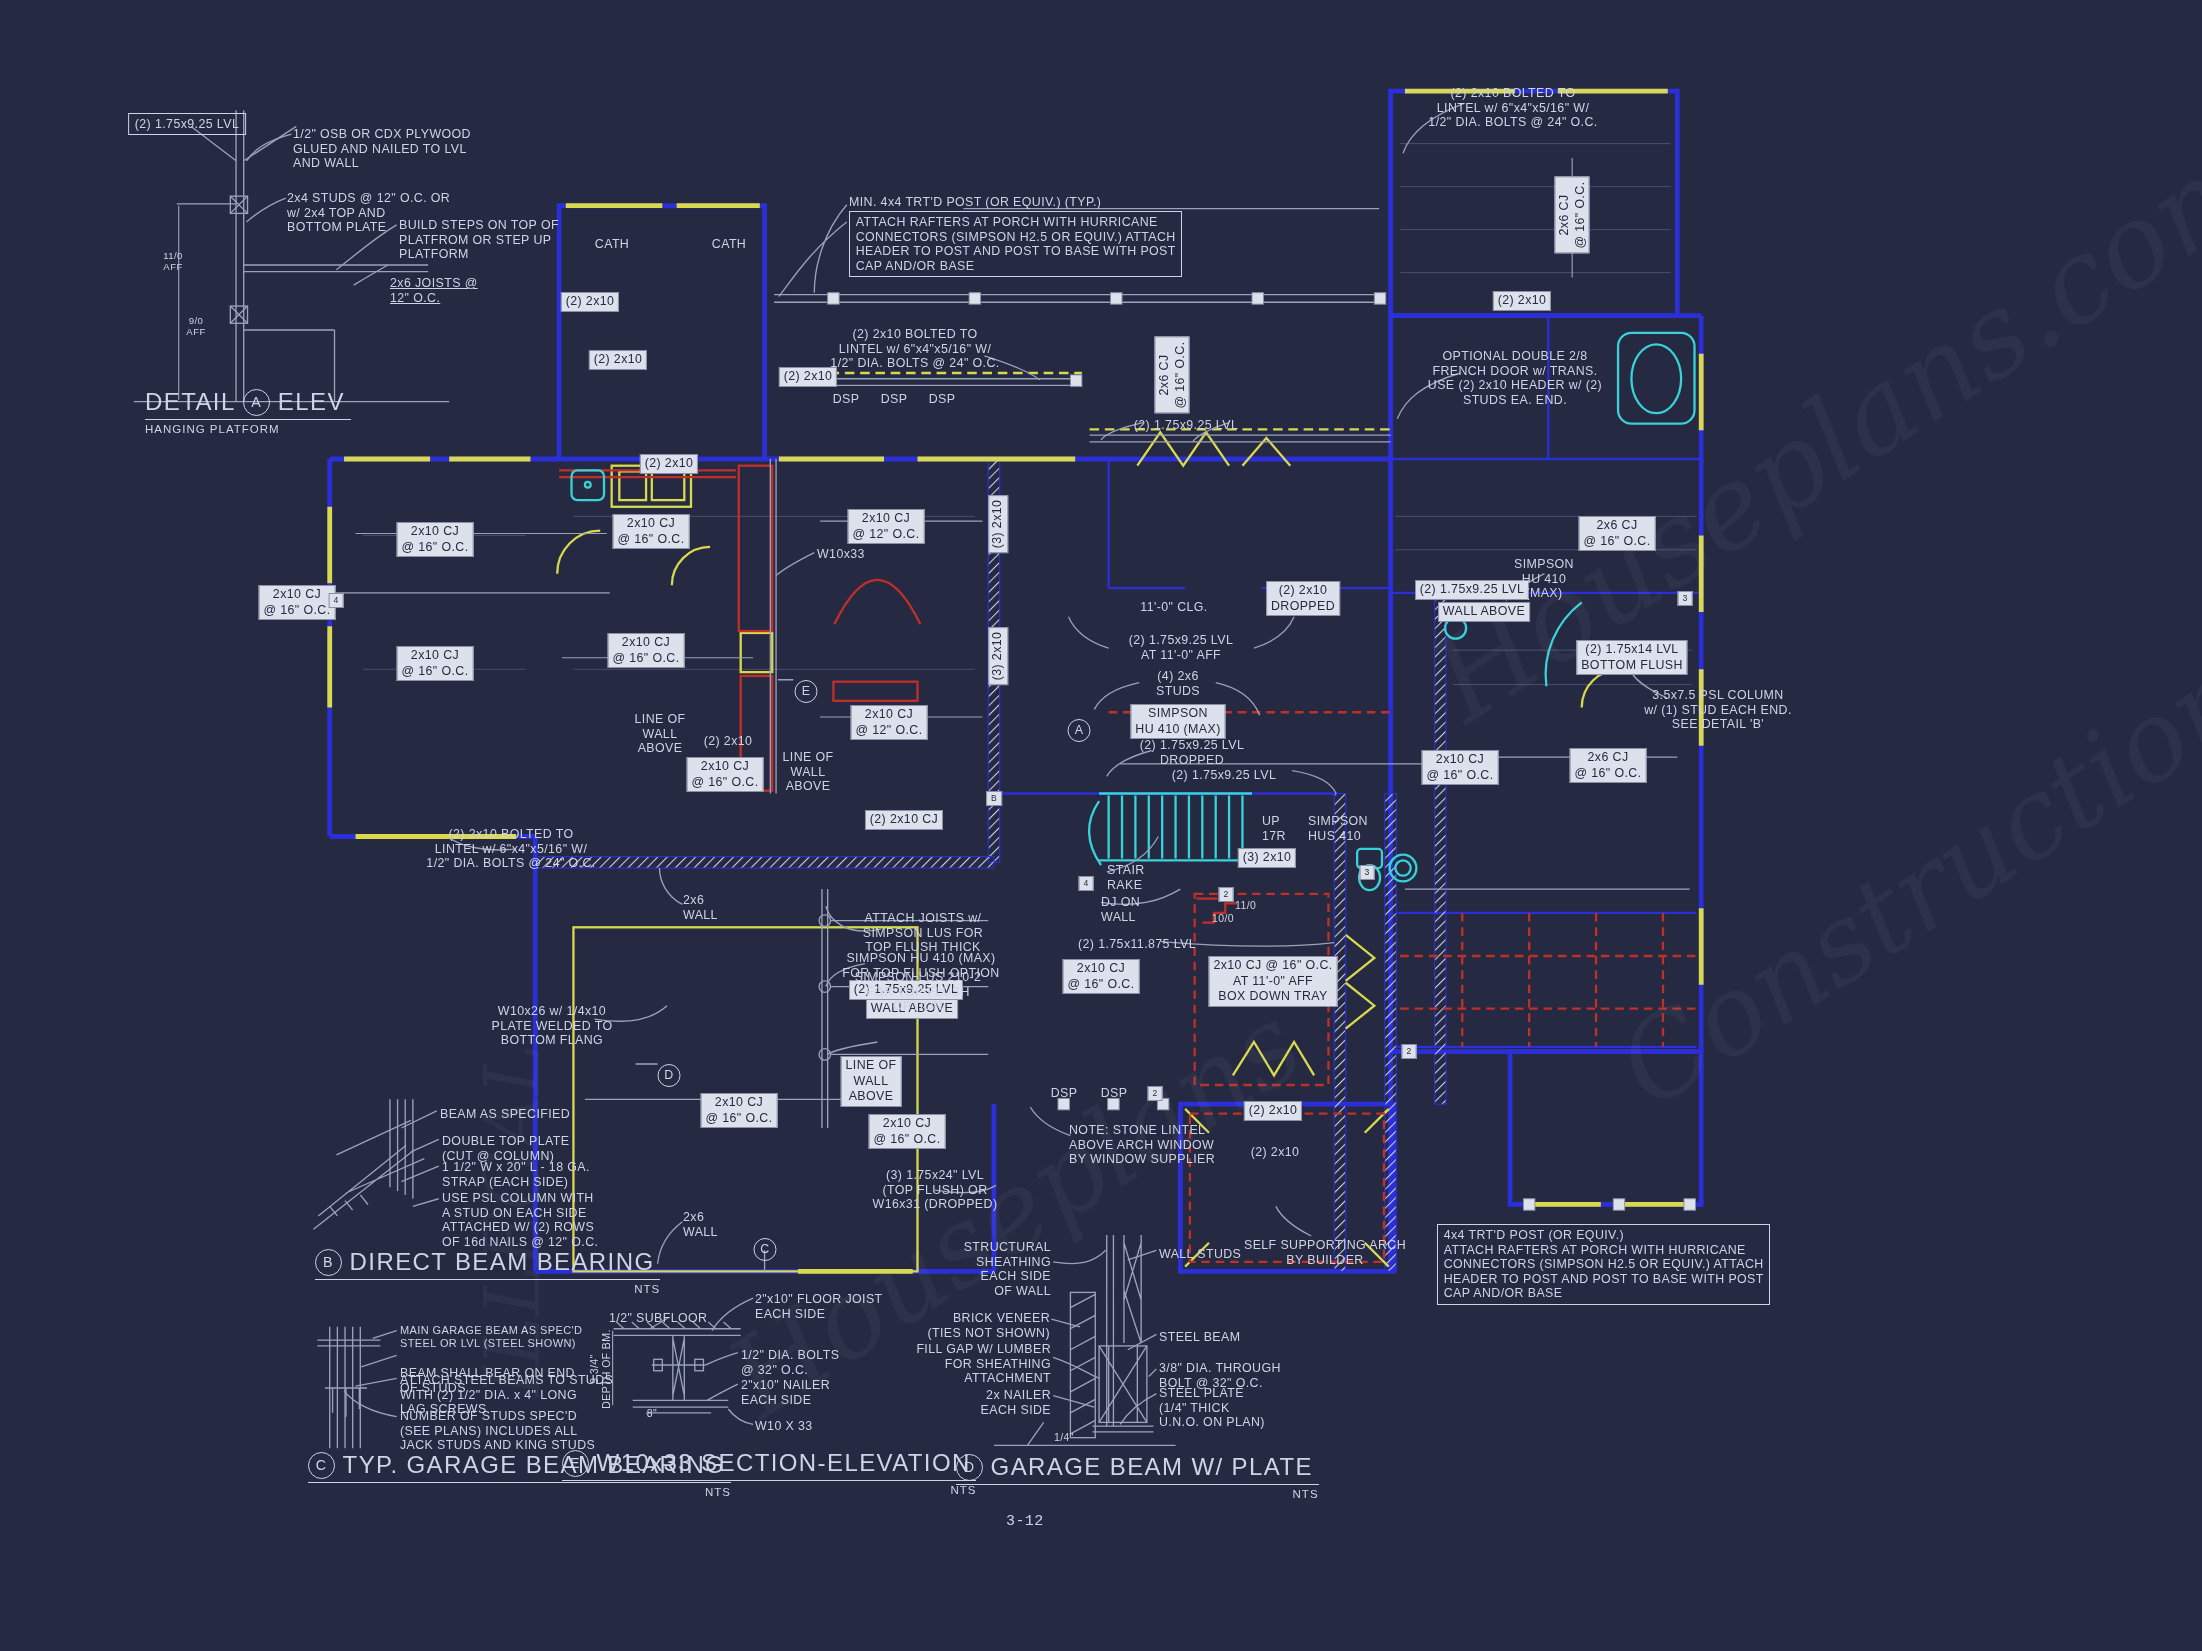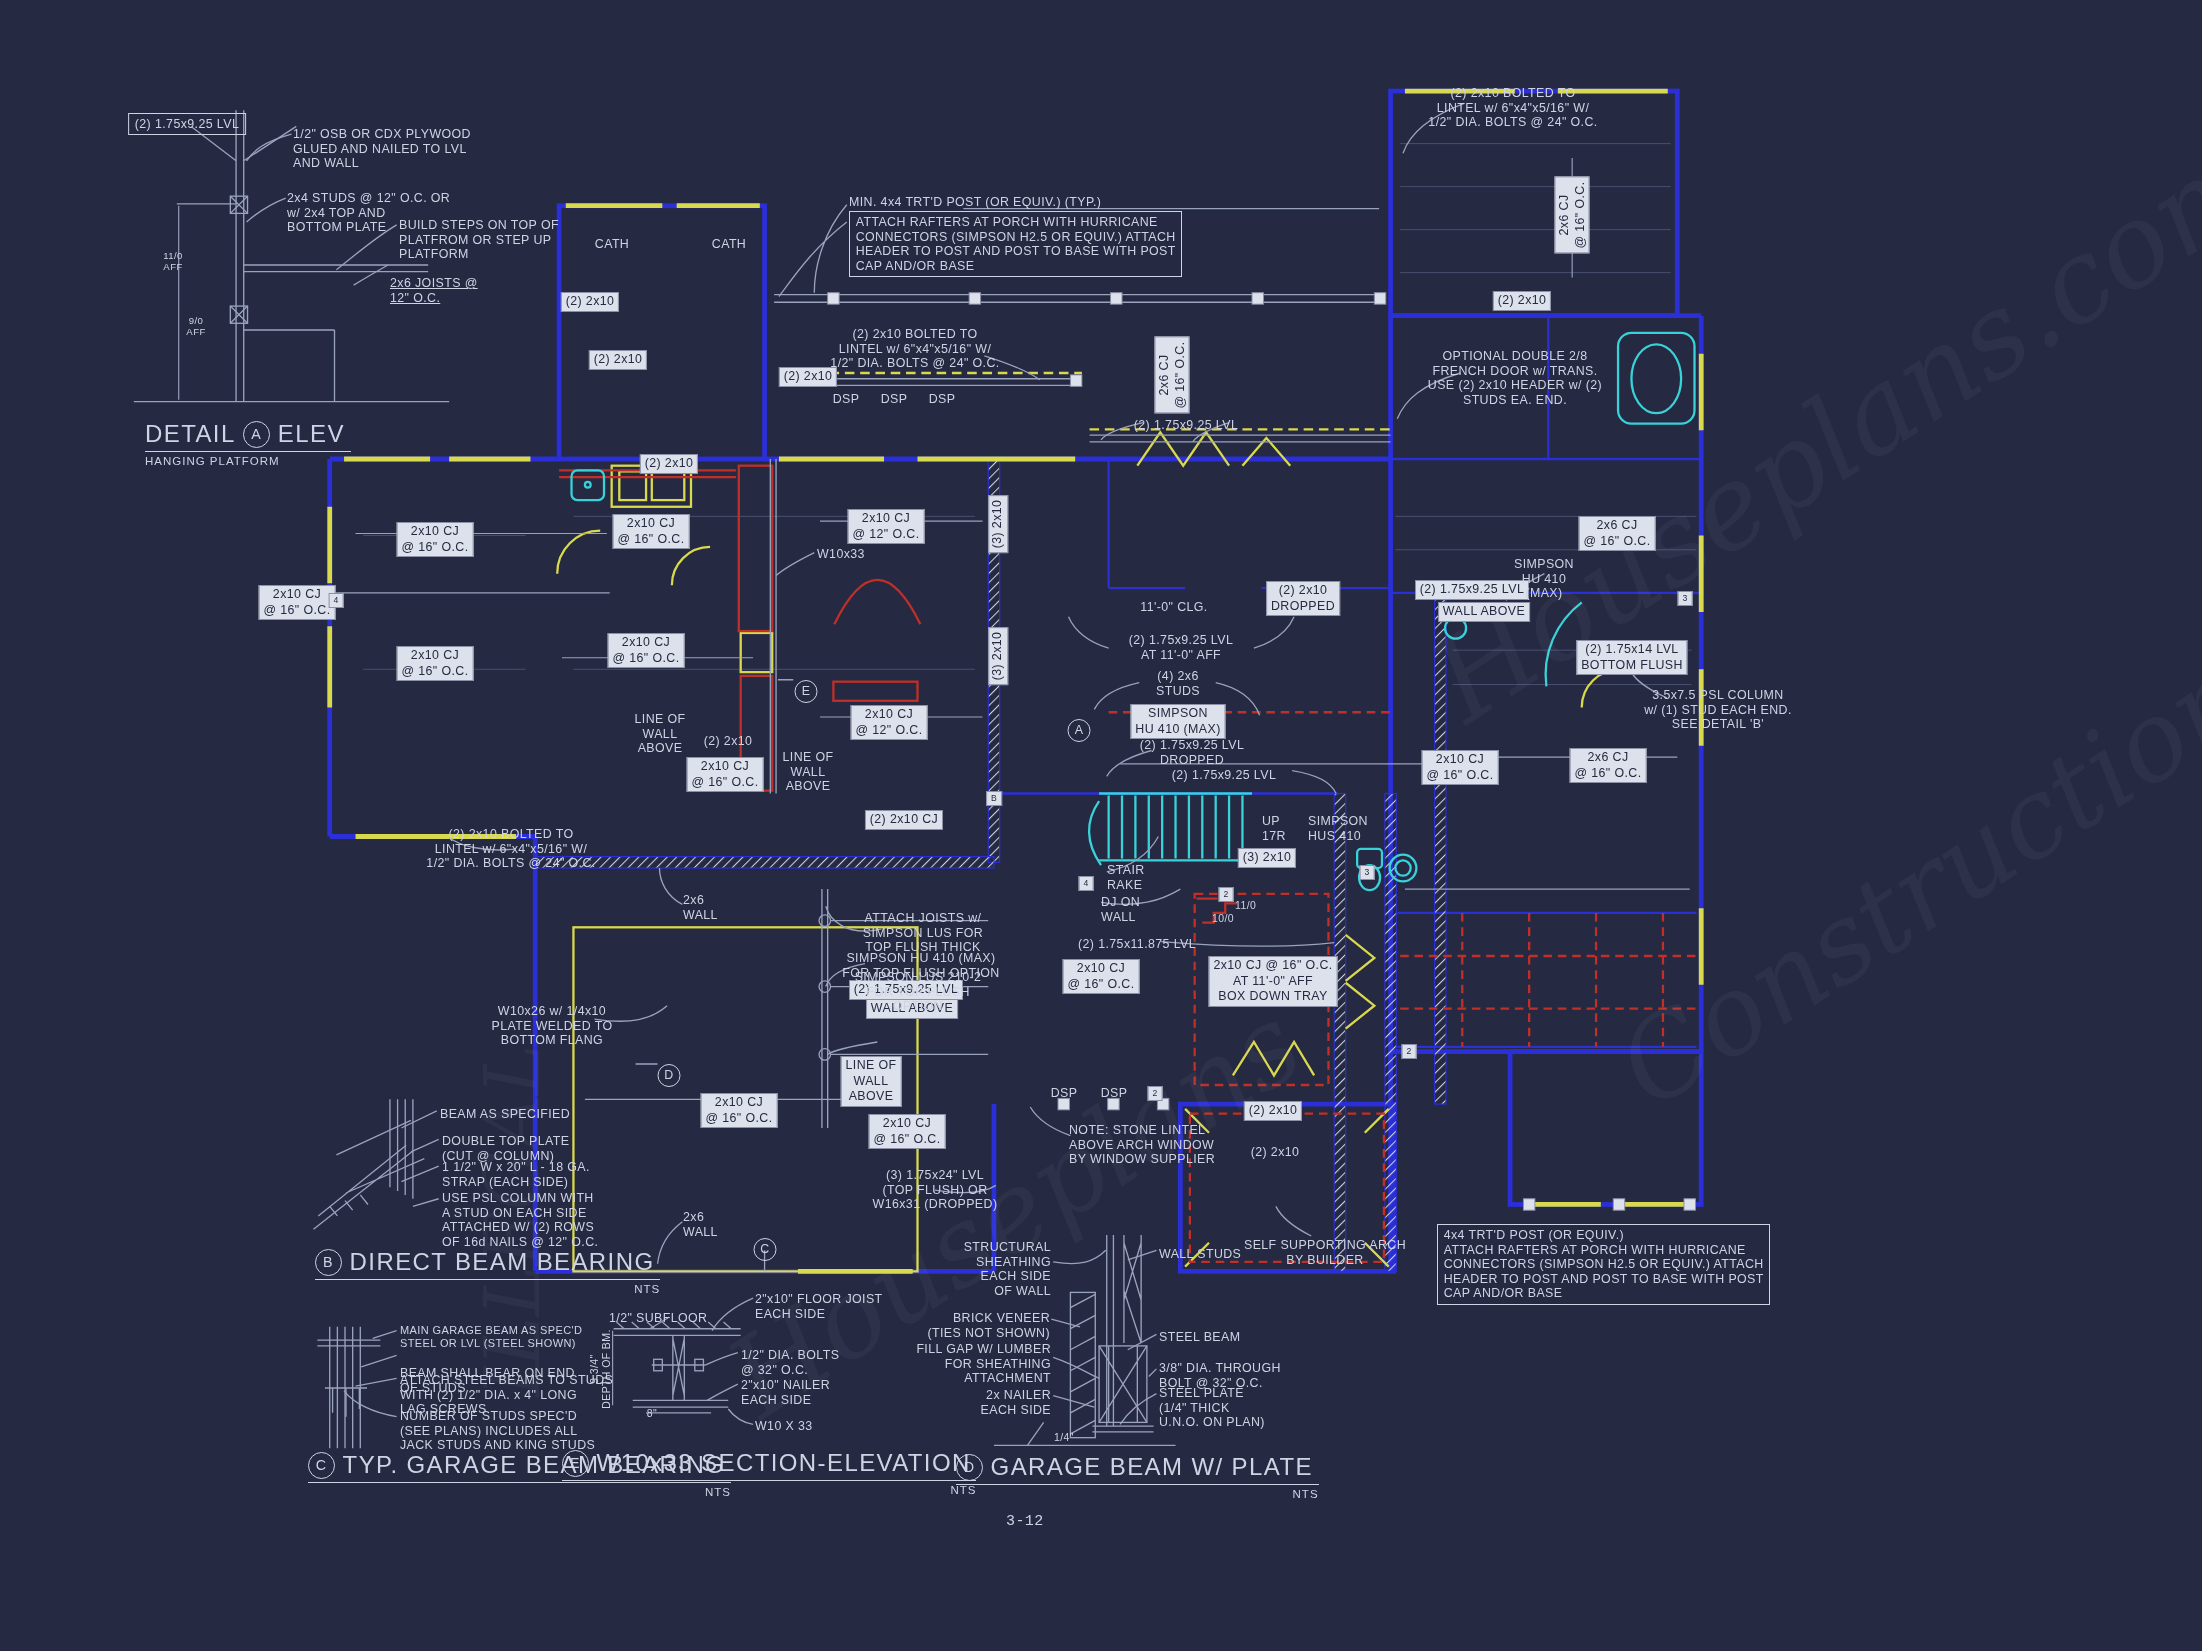--- a/index.html
+++ b/index.html
@@ -474,21 +474,21 @@
       <div class="lbl fill" style="left: 1226px; top: 887px; font-size: 8.6px; transform: translate(-50%, 0px); transform-origin: center center;">2</div>
       <div class="lbl fill" style="left: 1367px; top: 865px; font-size: 8.6px; transform: translate(-50%, 0px); transform-origin: center center;">3</div>
       <div class="lbl fill" style="left: 1086px; top: 876px; font-size: 8.6px; transform: translate(-50%, 0px); transform-origin: center center;">4</div>
       <div class="lbl fill" style="left: 1409px; top: 1044px; font-size: 8.6px; transform: translate(-50%, 0px); transform-origin: center center;">2</div>
       <div class="lbl fill" style="left: 1685px; top: 591px; font-size: 8.6px; transform: translate(-50%, 0px); transform-origin: center center;">3</div>
       <div class="lbl fill" style="left: 336px; top: 593px; font-size: 8.6px; transform: translate(-50%, 0px); transform-origin: center center;">4</div>
       <div class="lbl fill" style="left: 994px; top: 791px; font-size: 8.6px; transform: translate(-50%, 0px); transform-origin: center center;">B</div>
       <div class="lbl fill" style="left: 1155px; top: 1086px; font-size: 8.6px; transform: translate(-50%, 0px); transform-origin: center center;">2</div>
     </div>
 <div id="dt-layer">
-      <div class="dt" style="left: 145px; top: 420px;">
+      <div class="dt" style="left: 145px; top: 388px;">
         <div class="dt-row">
           <span>DETAIL</span>
           <span class="dt-circle">A</span>
           <span>ELEV</span>
         </div>
         <div class="dt-note">HANGING PLATFORM</div>
       </div>
       <div class="dt" style="left: 315px; top: 1248px;">
         <div class="dt-row">
           <span class="dt-circle">B</span>

